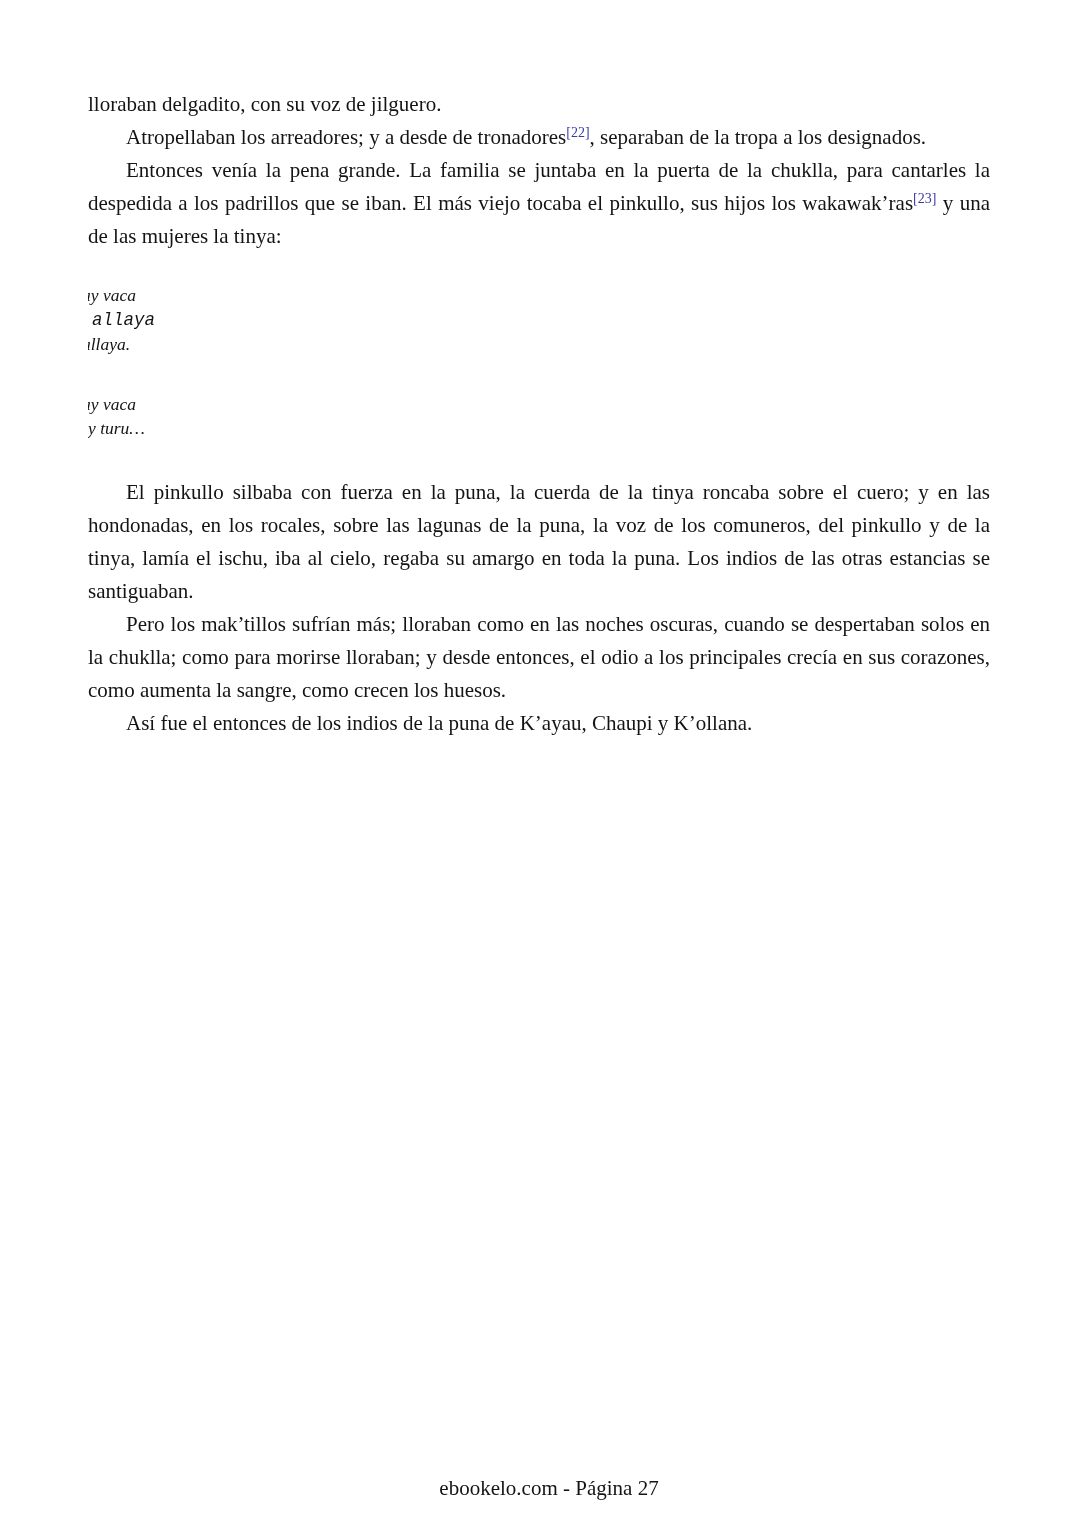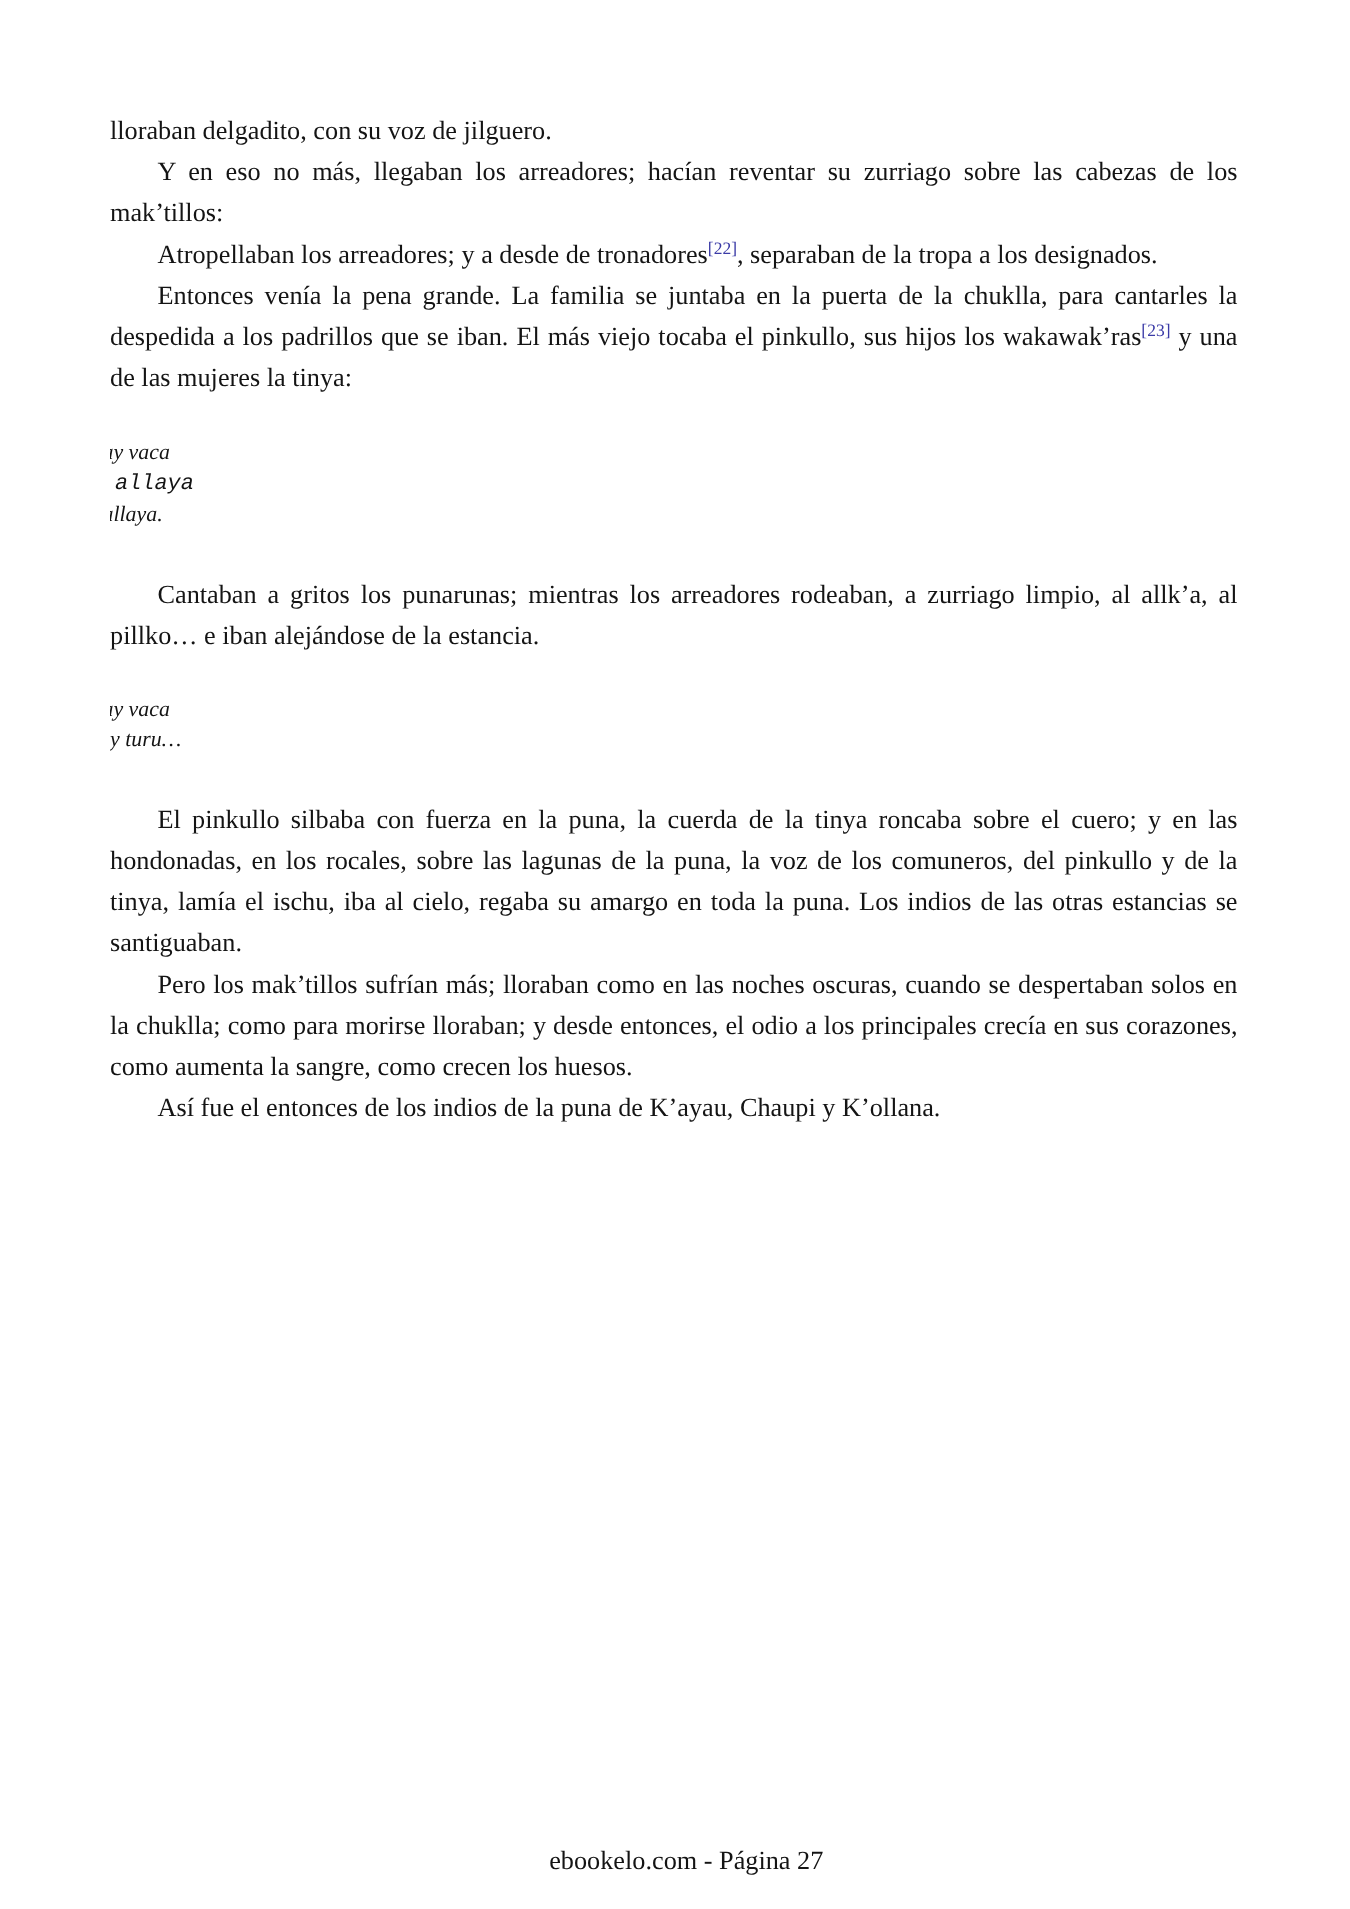--- a/index.html
+++ b/index.html
@@ -74,34 +74,32 @@
 </style>
 </head>
 <body>
 
 <div class="page" style="--page-bg: #ffffff; --ink: #141414; --fn-blue: #3a3aa6;">
   <div class="text-column">
 
     <p class="no-indent">lloraban delgadito, con su voz de jilguero.</p>
 
 
-    <p>Y en eso no más, llegaban los arreadores; hacían reventar su zurriago sobre las cabezas de los mak’tillos:</p>
 
 
     <p><span>Atropellaban los arreadores; y a desde de tronadores</span><sup class="fn">[22]</sup><span>, separaban de la tropa a los designados.</span></p>
 
     <p><span>Entonces venía la pena grande. La familia se juntaba en la puerta de la chuklla, para cantarles la despedida a los padrillos que se iban. El más viejo tocaba el pinkullo, sus hijos los wakawak’ras</span><sup class="fn">[23]</sup><span> y una de las mujeres la tinya:</span></p>
 
     <div class="verse">
       <div class="vline clip"><span>ay vaca</span></div>
       <div class="vline shift"><span>allaya</span></div>
       <div class="vline clip"><span>allaya.</span></div>
     </div>
 
-    <p>Cantaban a gritos los punarunas; mientras los arreadores rodeaban, a zurriago limpio, al allk’a, al pillko… e iban alejándose de la estancia.</p>
 
     <div class="verse">
       <div class="vline clip"><span>ay vaca</span></div>
       <div class="vline"><span>y turu…</span></div>
     </div>
 
     <p>El pinkullo silbaba con fuerza en la puna, la cuerda de la tinya roncaba sobre el cuero; y en las hondonadas, en los rocales, sobre las lagunas de la puna, la voz de los comuneros, del pinkullo y de la tinya, lamía el ischu, iba al cielo, regaba su amargo en toda la puna. Los indios de las otras estancias se santiguaban.</p>
 
     <p>Pero los mak’tillos sufrían más; lloraban como en las noches oscuras, cuando se despertaban solos en la chuklla; como para morirse lloraban; y desde entonces, el odio a los principales crecía en sus corazones, como aumenta la sangre, como crecen los huesos.</p>
 

